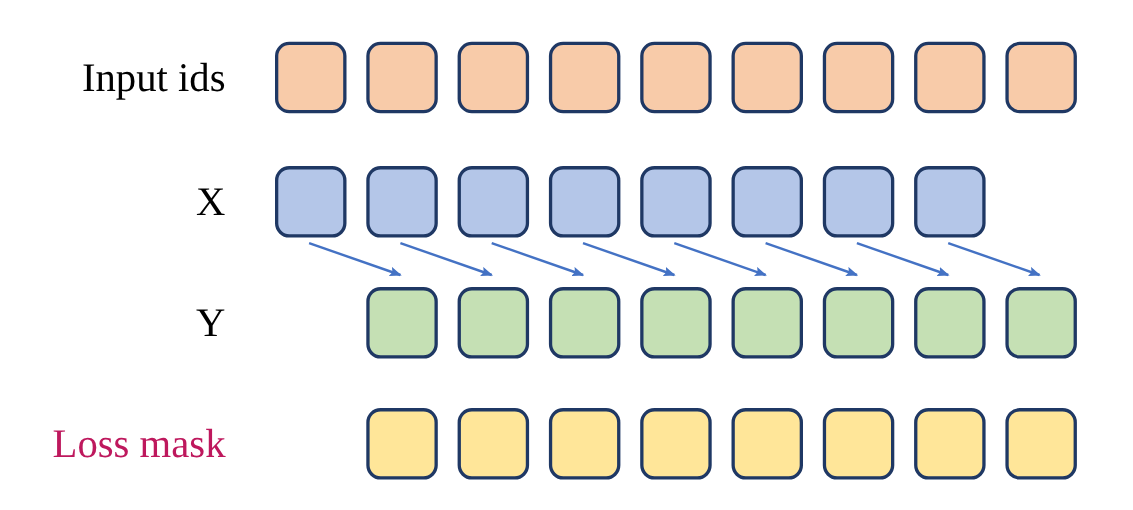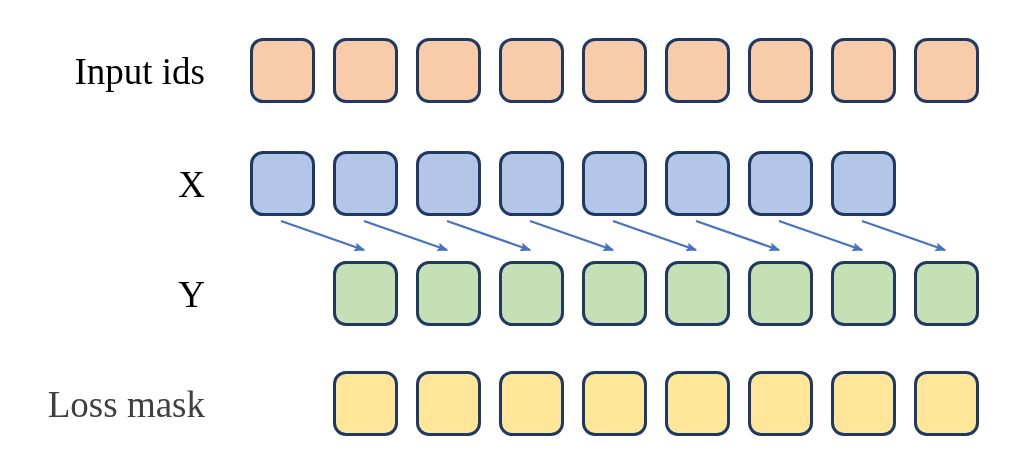--- a/index.html
+++ b/index.html
@@ -88,21 +88,21 @@
       <div class="token-box" style="left: 831px; top: 151px; width: 65px; height: 65px; background: rgb(180, 198, 232); border-color: rgb(31, 56, 100); border-width: 3px; border-radius: 13px;"></div>
       <div class="row-label" style="top: 294px; color: rgb(0, 0, 0);">Y</div>
       <div class="token-box" style="left: 333px; top: 261px; width: 65px; height: 65px; background: rgb(197, 224, 180); border-color: rgb(31, 56, 100); border-width: 3px; border-radius: 13px;"></div>
       <div class="token-box" style="left: 416px; top: 261px; width: 65px; height: 65px; background: rgb(197, 224, 180); border-color: rgb(31, 56, 100); border-width: 3px; border-radius: 13px;"></div>
       <div class="token-box" style="left: 499px; top: 261px; width: 65px; height: 65px; background: rgb(197, 224, 180); border-color: rgb(31, 56, 100); border-width: 3px; border-radius: 13px;"></div>
       <div class="token-box" style="left: 582px; top: 261px; width: 65px; height: 65px; background: rgb(197, 224, 180); border-color: rgb(31, 56, 100); border-width: 3px; border-radius: 13px;"></div>
       <div class="token-box" style="left: 665px; top: 261px; width: 65px; height: 65px; background: rgb(197, 224, 180); border-color: rgb(31, 56, 100); border-width: 3px; border-radius: 13px;"></div>
       <div class="token-box" style="left: 748px; top: 261px; width: 65px; height: 65px; background: rgb(197, 224, 180); border-color: rgb(31, 56, 100); border-width: 3px; border-radius: 13px;"></div>
       <div class="token-box" style="left: 831px; top: 261px; width: 65px; height: 65px; background: rgb(197, 224, 180); border-color: rgb(31, 56, 100); border-width: 3px; border-radius: 13px;"></div>
       <div class="token-box" style="left: 914px; top: 261px; width: 65px; height: 65px; background: rgb(197, 224, 180); border-color: rgb(31, 56, 100); border-width: 3px; border-radius: 13px;"></div>
-      <div class="row-label" style="top: 404px; color: #404040;">Loss mask</div>
+      <div class="row-label" style="top: 404px; color: #be185d;">Loss mask</div>
       <div class="token-box" style="left: 333px; top: 371px; width: 65px; height: 65px; background: rgb(255, 230, 153); border-color: rgb(31, 56, 100); border-width: 3px; border-radius: 13px;"></div>
       <div class="token-box" style="left: 416px; top: 371px; width: 65px; height: 65px; background: rgb(255, 230, 153); border-color: rgb(31, 56, 100); border-width: 3px; border-radius: 13px;"></div>
       <div class="token-box" style="left: 499px; top: 371px; width: 65px; height: 65px; background: rgb(255, 230, 153); border-color: rgb(31, 56, 100); border-width: 3px; border-radius: 13px;"></div>
       <div class="token-box" style="left: 582px; top: 371px; width: 65px; height: 65px; background: rgb(255, 230, 153); border-color: rgb(31, 56, 100); border-width: 3px; border-radius: 13px;"></div>
       <div class="token-box" style="left: 665px; top: 371px; width: 65px; height: 65px; background: rgb(255, 230, 153); border-color: rgb(31, 56, 100); border-width: 3px; border-radius: 13px;"></div>
       <div class="token-box" style="left: 748px; top: 371px; width: 65px; height: 65px; background: rgb(255, 230, 153); border-color: rgb(31, 56, 100); border-width: 3px; border-radius: 13px;"></div>
       <div class="token-box" style="left: 831px; top: 371px; width: 65px; height: 65px; background: rgb(255, 230, 153); border-color: rgb(31, 56, 100); border-width: 3px; border-radius: 13px;"></div>
       <div class="token-box" style="left: 914px; top: 371px; width: 65px; height: 65px; background: rgb(255, 230, 153); border-color: rgb(31, 56, 100); border-width: 3px; border-radius: 13px;"></div>
     </div>
 

